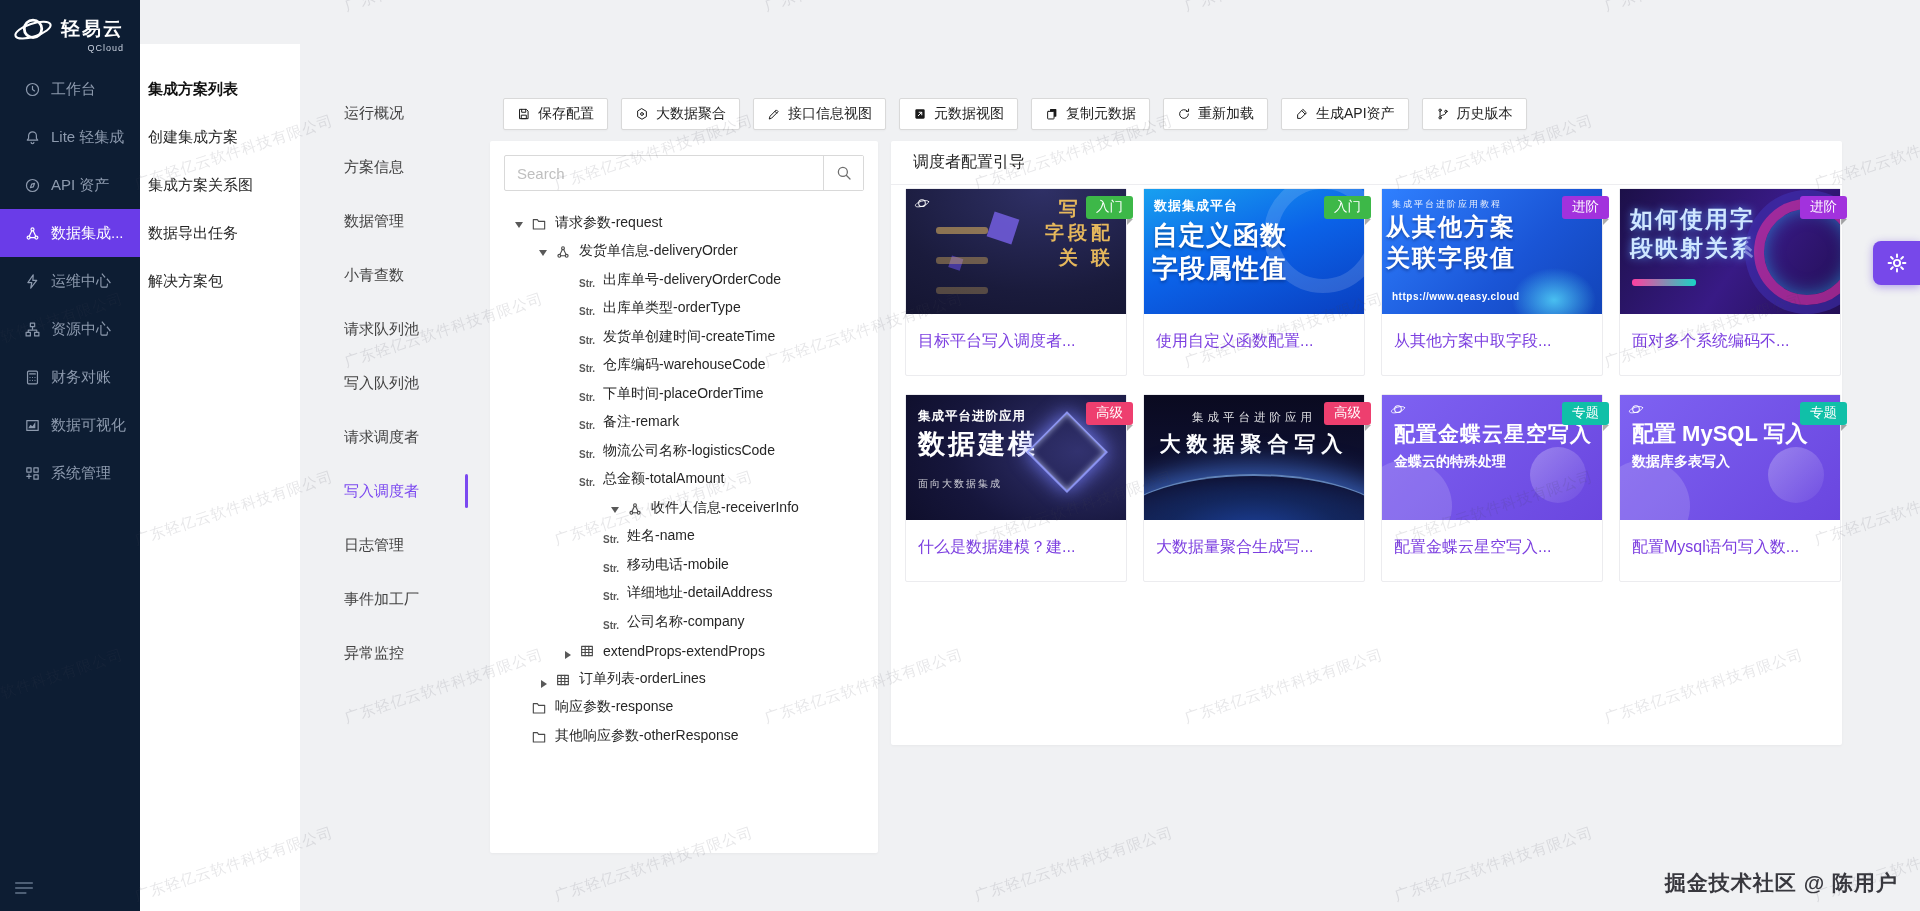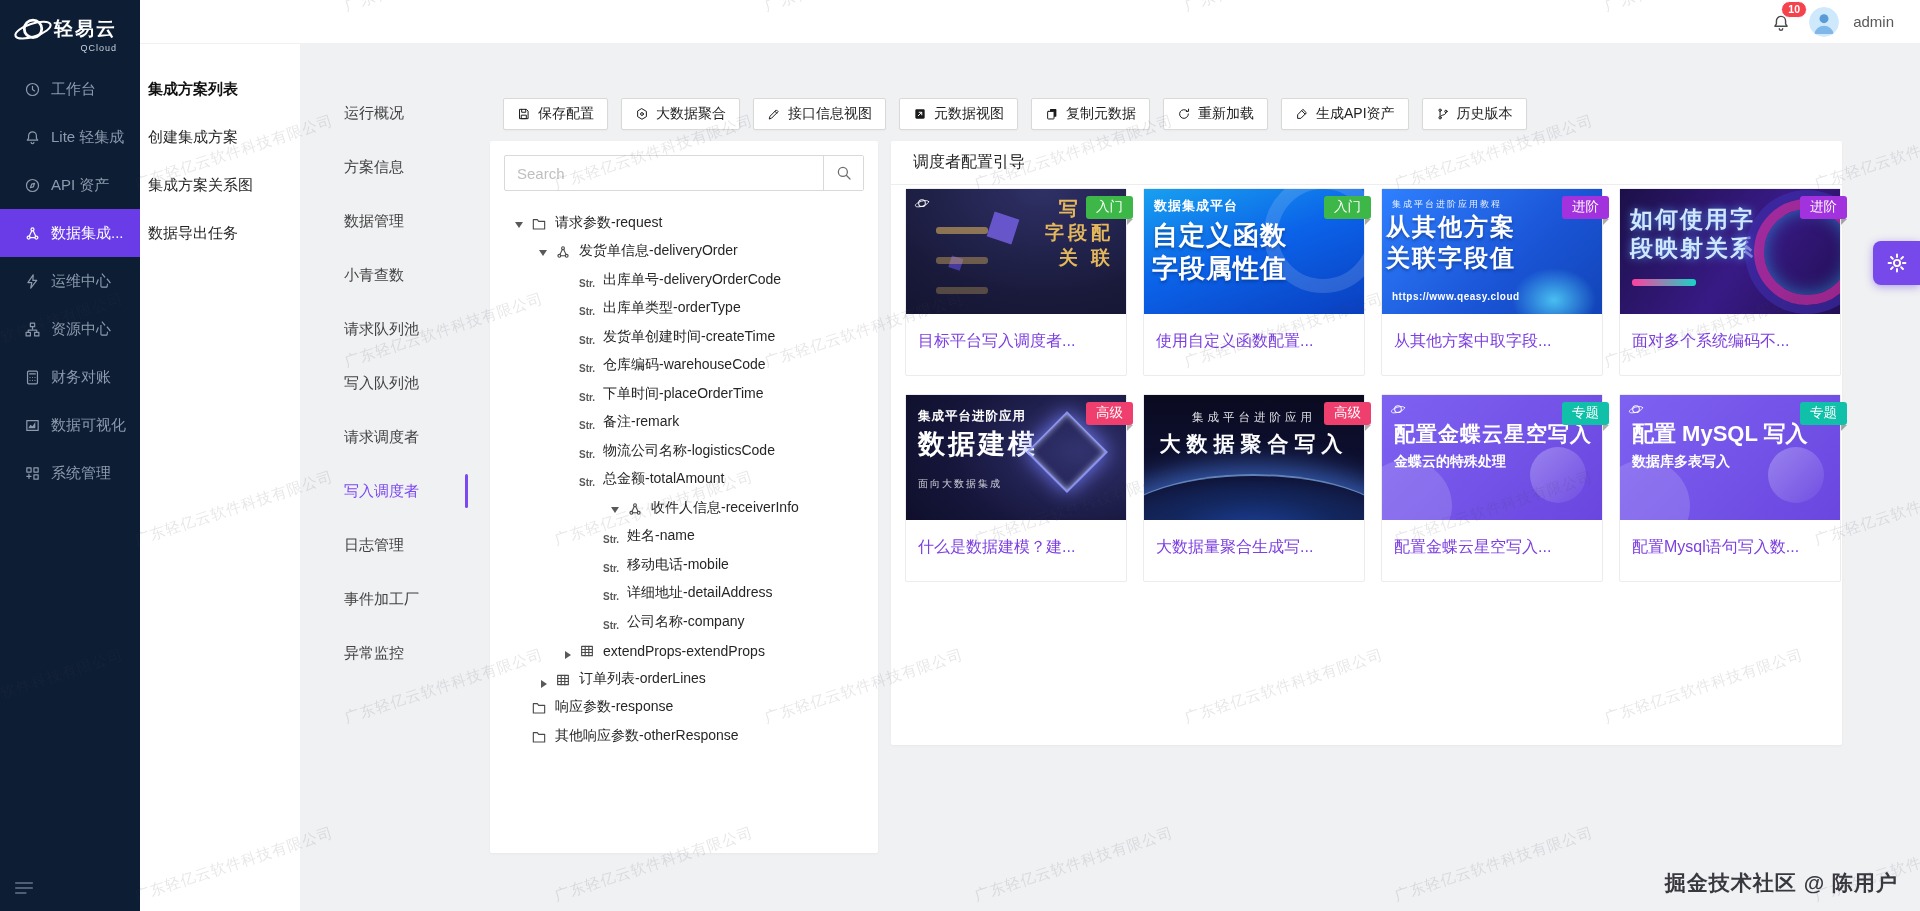--- a/index.html
+++ b/index.html
@@ -14,21 +14,21 @@
   .topbar-right{display:flex;align-items:center;gap:14px}
   .bell-wrap{position:relative;width:24px;height:24px;color:#4a4a4a;cursor:pointer}
   .bell-wrap .ic{width:20px;height:20px;margin-top:3px}
   .nbadge{position:absolute;top:-9px;left:10px;background:#f5434d;color:#fff;font-size:10.5px;line-height:1;min-width:26px;height:17px;border-radius:9px;display:flex;align-items:center;justify-content:center;border:1px solid #fff;font-weight:700}
   .avatar{width:30px;height:30px;border-radius:50%;overflow:hidden;display:block;cursor:pointer}
   .avatar svg{width:30px;height:30px}
   .uname{font-size:15px;color:#595959;cursor:pointer}
 
   
   .sidebar{position:absolute;left:0;top:0;width:140px;height:911px;background:#0d1d33;z-index:5}
-  .logo{display:flex;align-items:flex-start;padding:10px 8px 0 12px;color:#fff;}
+  .logo{display:flex;align-items:flex-start;padding:10px 8px 0 12px;color:#fff;gap:7px}
   .logo-ic{width:42px;height:42px;color:#fff}
   .logo-title{font-size:19px;letter-spacing:2px;font-weight:700;margin-top:6px}
   .logo-sub{font-size:9px;color:#c8d0de;text-align:right;letter-spacing:1px;margin-top:1px}
   .s-menu{margin-top:12px}
   .s-item{height:48px;display:flex;align-items:center;gap:10px;padding-left:24px;color:#8d9aae;font-size:15px;cursor:pointer;white-space:nowrap}
   .s-item.active{background:#6a3ce8;color:#fff}
   .s-ic{width:17px;height:17px;flex:none}
   .collapse{position:absolute;bottom:12px;left:13px;width:22px;height:22px;color:#64758c;cursor:pointer}
 
   
@@ -229,52 +229,36 @@
           <span class="s-label">系统管理</span>
         </div>
     </nav>
     <div class="collapse ic">
         <svg viewBox="0 0 24 24" fill="none" stroke="currentColor" stroke-width="1.7" stroke-linecap="round" stroke-linejoin="round">
           <path d="M3 6.5h18M3 12h18M3 17.5h11"></path>
         </svg>
       </div>
   </aside>
 
-  <header class="topbar">
-    <div class="topbar-right">
-      <div class="bell-wrap">
-        <span class="ic">
-            <svg viewBox="0 0 24 24" fill="none" stroke="currentColor" stroke-width="1.7" stroke-linecap="round" stroke-linejoin="round">
-              <path d="M12 4a5.5 5.5 0 0 0-5.5 5.5V13l-1.8 2.8h14.6L17.5 13V9.5A5.5 5.5 0 0 0 12 4z"></path>
-              <path d="M10 18.8a2 2 0 0 0 4 0"></path>
-            </svg>
-          </span>
-        <span class="nbadge">10</span>
-      </div>
-      <span class="avatar"><svg viewBox="0 0 24 24">
-            <circle cx="12" cy="12" r="12" fill="#cfe9fc"></circle>
-            <circle cx="12" cy="9.3" r="3.6" fill="#5b9bd5"></circle>
-            <path d="M4.3 21.5a7.8 7.8 0 0 1 15.4 0z" fill="#7fb8e8"></path>
-          </svg></span>
-      <span class="uname">admin</span>
-    </div>
-  </header>
 
   <nav class="col2">
     <div class="c2-item bold">
         <span>集成方案列表</span>
       </div>
       <div class="c2-item">
         <span>创建集成方案</span>
       </div>
       <div class="c2-item">
         <span>集成方案关系图</span>
       </div>
       <div class="c2-item">
         <span>数据导出任务</span>
+      </div>
+      <div class="c2-item">
+        <span>解决方案包</span>
       </div>
   </nav>
 
   <nav class="col3">
     <div class="c3-item">
         <span>运行概况</span>
       </div>
       <div class="c3-item">
         <span>方案信息</span>
       </div>

